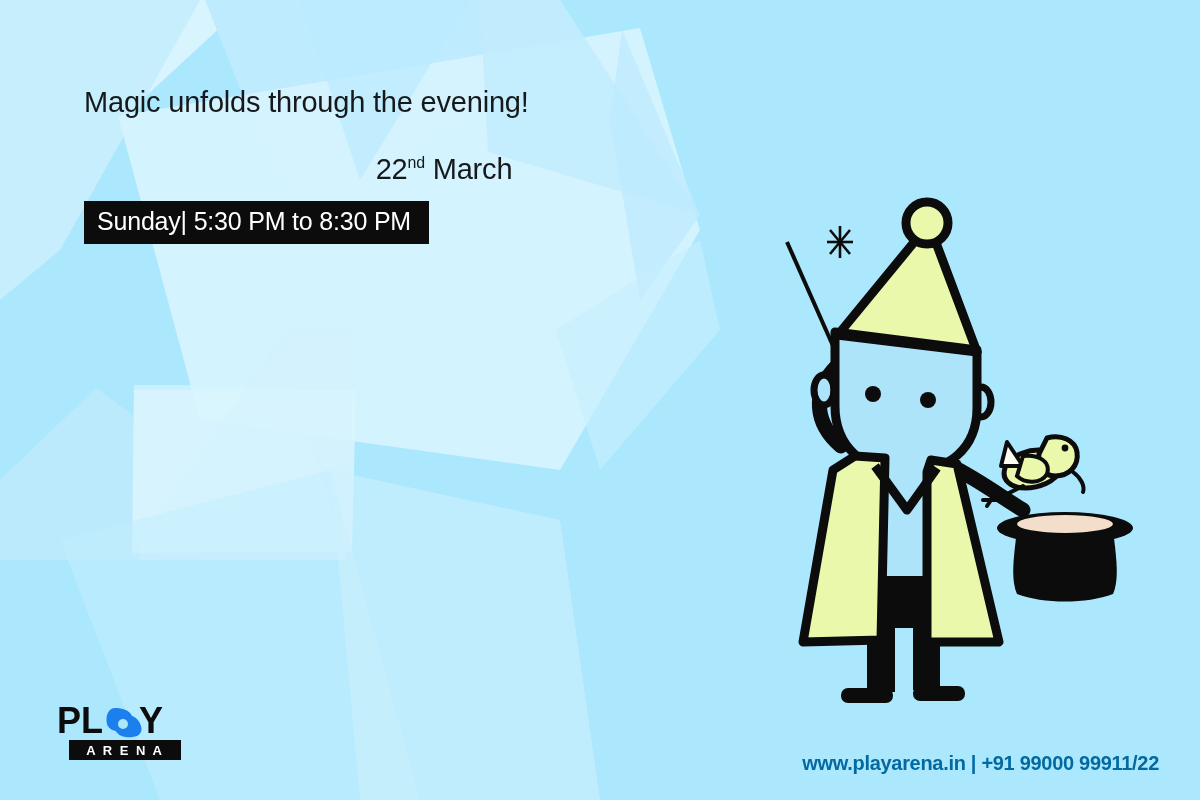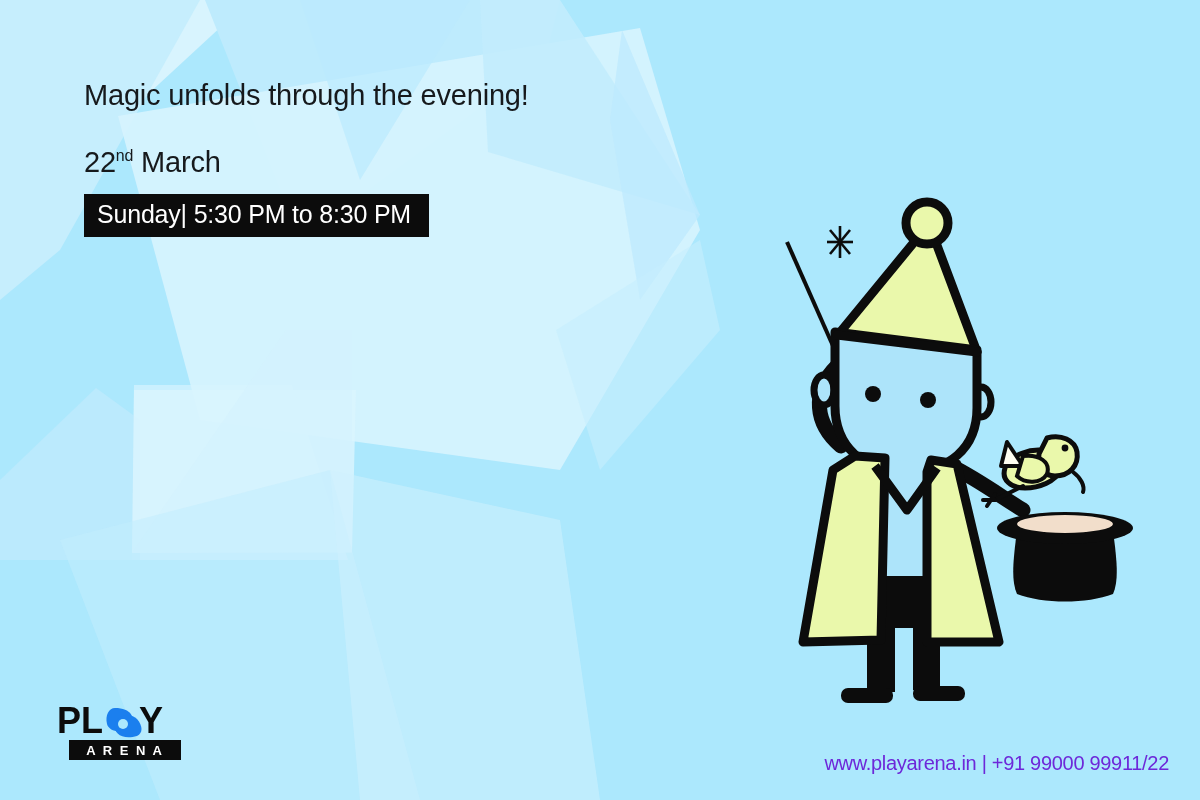--- a/index.html
+++ b/index.html
@@ -21,28 +21,29 @@
   .text-block {
     position:absolute; left:84px; top:74px;
     width:720px;
   }
   .title {
     font-size:67px; font-weight:bold; color:#0C0C0C;
     letter-spacing:-1.2px; line-height:1.04;
     white-space:nowrap;
   }
   .subtitle {
-    margin-top:5px;
+    margin-top:12px;
     font-size:29px; font-weight:500; color:#16191c;
     letter-spacing:-0.2px; white-space:nowrap;
   }
   .date-line {
     margin-top:34px;
     font-size:29px; color:#16191c; letter-spacing:-0.2px;
     white-space:nowrap;
+    text-align:center;
   }
   .date-line sup { font-size:0.55em; vertical-align:super; }
   .time-badge {
     display:inline-block; margin-top:15px;
     background:#0C0C0C; color:#ffffff;
     font-size:25px; letter-spacing:-0.2px;
     padding:6px 18px 8px 13px;
     white-space:nowrap;
   }
 
@@ -52,22 +53,22 @@
     width:410px; height:570px;
   }
 
   
   #logo {
     position:absolute; left:57px; top:700px;
     width:140px; height:62px;
   }
   
   .footer-contact {
-    position:absolute; right:31px; top:752px;
-    font-size:20px; font-weight:normal; color:#6d28d9;
+    position:absolute; right:41px; top:752px;
+    font-size:20px; font-weight:bold; color:#0369a1;
     letter-spacing:-0.3px; white-space:nowrap;
   }
 </style>
 </head>
 <body>
 
 <div id="poster">
 
   <svg id="bg-shards" viewBox="0 0 1200 800" preserveAspectRatio="none">
     <polygon points="0,0 250,0 120,120 0,96" fill="#D8F4FE"></polygon>

